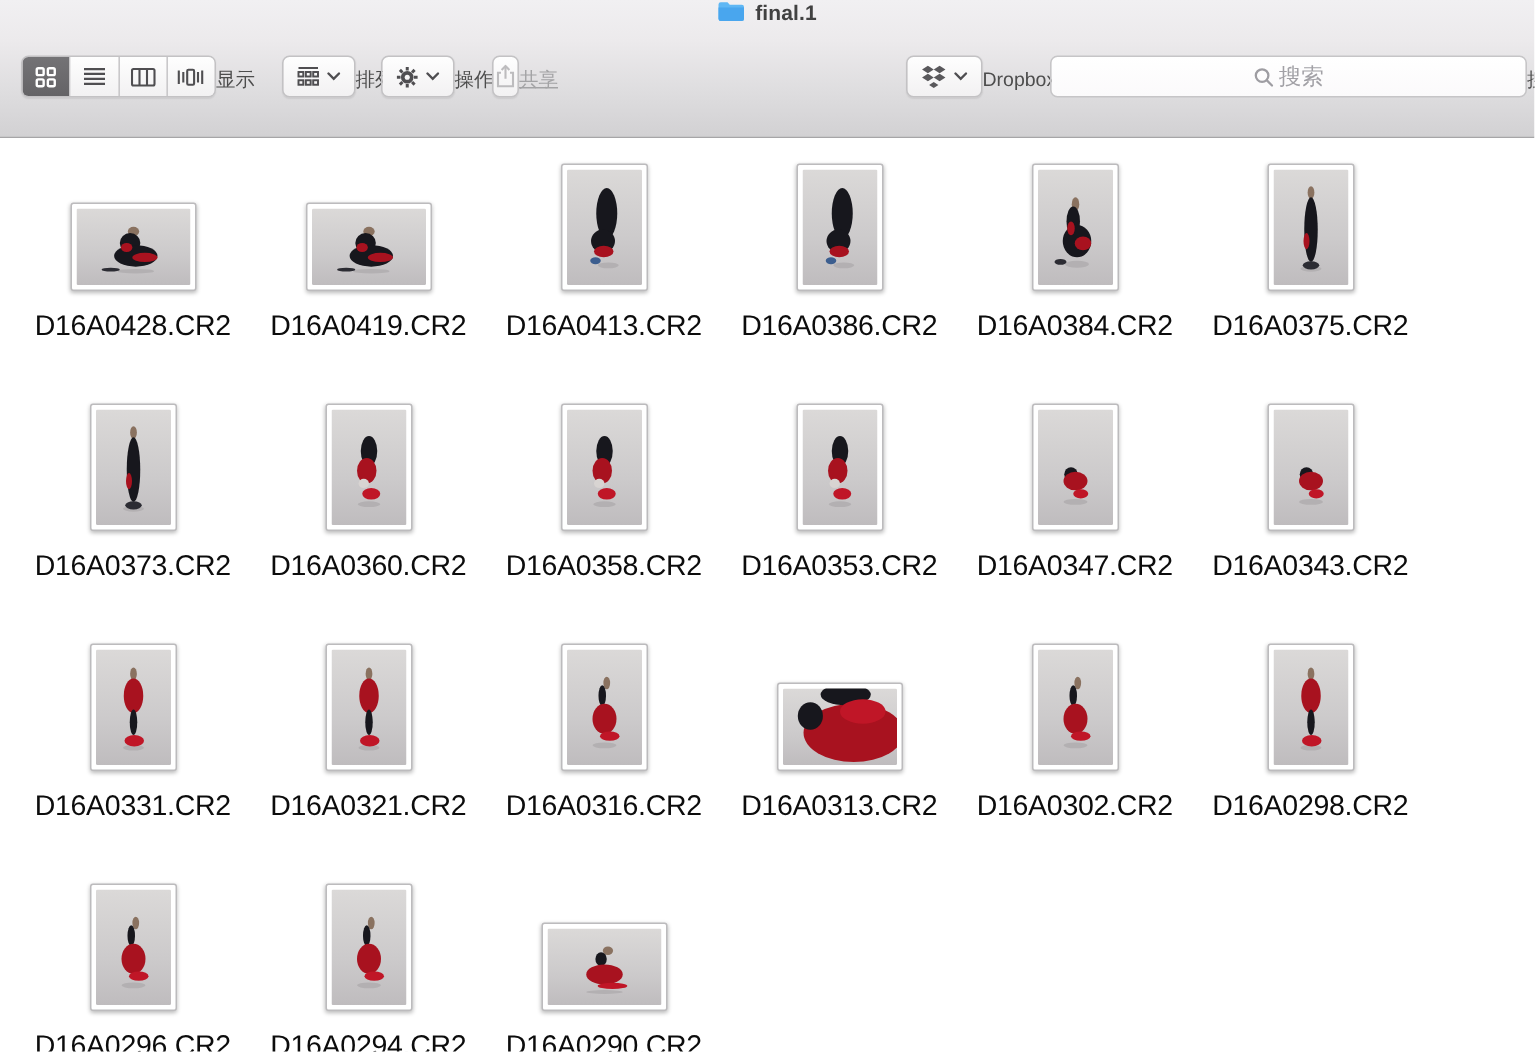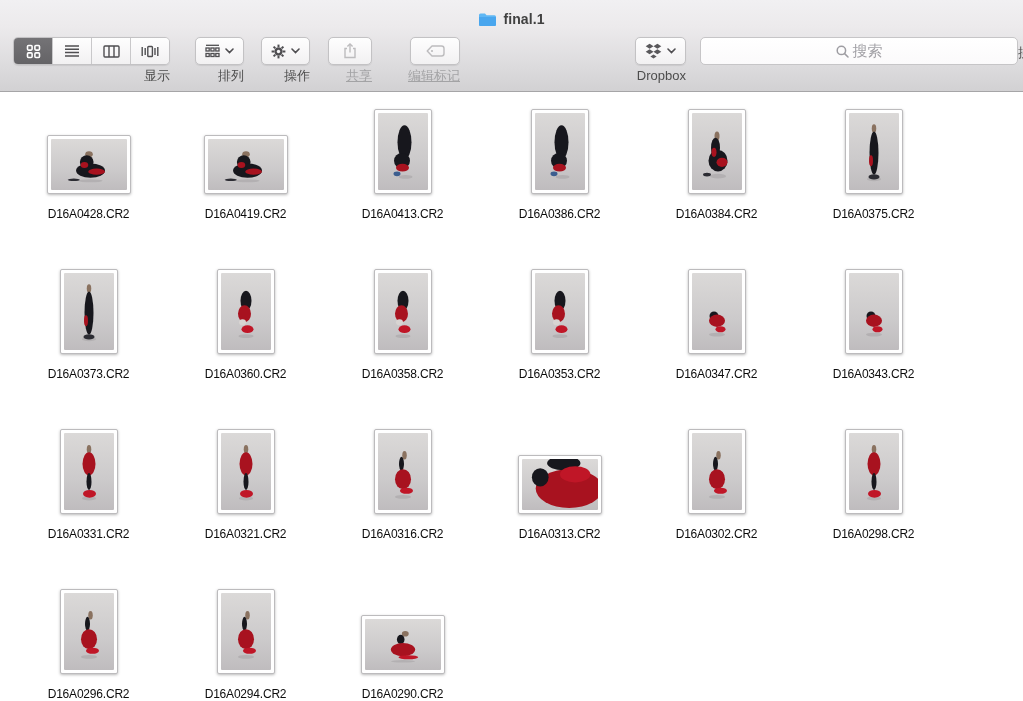--- a/index.html
+++ b/index.html
@@ -10,29 +10,29 @@
     -webkit-font-smoothing:antialiased;
   }
   
   .chrome{
     position:absolute;top:0;left:0;right:0;height:91px;
     background:linear-gradient(#f1f0f2 0%,#eceaec 30%,#dddcde 70%,#d2d1d3 100%);
     border-bottom:1px solid #a6a5a7;
   }
   .titlebar{
     position:absolute;top:0;left:0;right:0;height:27px;
-    display:flex;align-items:flex-end;justify-content:center;gap:6px;
+    display:flex;align-items:flex-start;justify-content:center;gap:6px;
   }
   .titlebar .title{
     font-size:14px;font-weight:600;color:#414141;letter-spacing:.1px;
   }
   .folder-glyph{width:19px;height:15px;display:inline-block;}
   
   .toolbar{position:absolute;top:27px;left:0;right:0;height:64px;}
-  .tb-group{position:absolute;display:flex;flex-direction:column;align-items:flex-end;}
+  .tb-group{position:absolute;display:flex;flex-direction:row;align-items:center;}
   .tb-label{
     margin-top:3px;font-size:13px;color:#4d4d4d;white-space:nowrap;line-height:16px;
   }
   .tb-label.disabled{color:#a3a3a5;text-decoration:underline;}
   .tb-btn{
     height:28px;display:flex;align-items:center;justify-content:center;gap:5px;
     background:linear-gradient(#fefefe,#f2f1f2);
     border:1px solid #c3c2c4;border-radius:5px;
     box-shadow:0 .5px 1px rgba(0,0,0,.08);
     box-sizing:border-box;padding:0 9px;
@@ -68,21 +68,21 @@
     display:grid;grid-template-columns:repeat(6,157px);grid-auto-rows:160px;
   }
   .cell{display:flex;flex-direction:column;align-items:center;}
   .thumbwrap{height:102px;width:100%;display:flex;align-items:flex-end;justify-content:center;}
   .thumb{
     background:#fff;border:1px solid #bcbbbd;border-radius:2px;padding:3px;
     box-shadow:0 1px 3px rgba(0,0,0,.28);box-sizing:content-box;line-height:0;
   }
   .thumb svg{border-radius:1px;}
   .filename{
-    margin-top:13px;font-size:12px;color:#0c0c0c;text-align:center;white-space:nowrap;
+    margin-top:13px;font-size:19px;color:#0c0c0c;text-align:center;white-space:nowrap;
     letter-spacing:-.2px;
   }
 </style>
 </head>
 <body>
 
 <svg width="0" height="0" style="position:absolute" aria-hidden="true">
   <defs>
     <linearGradient id="phbg" x1="0" y1="0" x2="0" y2="1">
       <stop offset="0" stop-color="#dbd9d8"></stop>
@@ -202,29 +202,20 @@
           <g fill="none" stroke="#bdbcbe" stroke-width="1.4">
             <path d="M4 5.5 H2 V14.5 H12 V5.5 H10"></path>
             <line x1="7" y1="1.2" x2="7" y2="9.5"></line>
             <polyline points="4.4,3.6 7,1 9.6,3.6"></polyline>
           </g>
         </svg>
       </div>
       <span class="tb-label disabled">共享</span>
     </div>
 
-    <div class="tb-group" style="left:382px;top:10px;width:78px;">
-      <div class="tb-btn" style="width:50px;padding:0;">
-        <svg class="icon" width="19" height="12" viewBox="0 0 19 12">
-          <path d="M6 1 H15.5 Q18 1 18 3.5 V8.5 Q18 11 15.5 11 H6 L1.2 6 Z" fill="none" stroke="#bdbcbe" stroke-width="1.4" stroke-linejoin="round"></path>
-          <circle cx="6" cy="6" r="1.1" fill="#bdbcbe"></circle>
-        </svg>
-      </div>
-      <span class="tb-label disabled">编辑标记</span>
-    </div>
 
     <div class="tb-group" style="left:604px;top:10px;width:82px;">
       <div class="tb-btn">
         <svg class="icon" width="17" height="16" viewBox="0 0 17 16">
           <g fill="#59585b">
             <path d="M4.6 0.8 L8.5 3.3 L4.6 5.8 L0.7 3.3 Z"></path>
             <path d="M12.4 0.8 L16.3 3.3 L12.4 5.8 L8.5 3.3 Z"></path>
             <path d="M4.6 6.2 L8.5 8.7 L4.6 11.2 L0.7 8.7 Z"></path>
             <path d="M12.4 6.2 L16.3 8.7 L12.4 11.2 L8.5 8.7 Z"></path>
             <path d="M8.5 11.6 L11.6 13.6 L8.5 15.6 L5.4 13.6 Z"></path>

